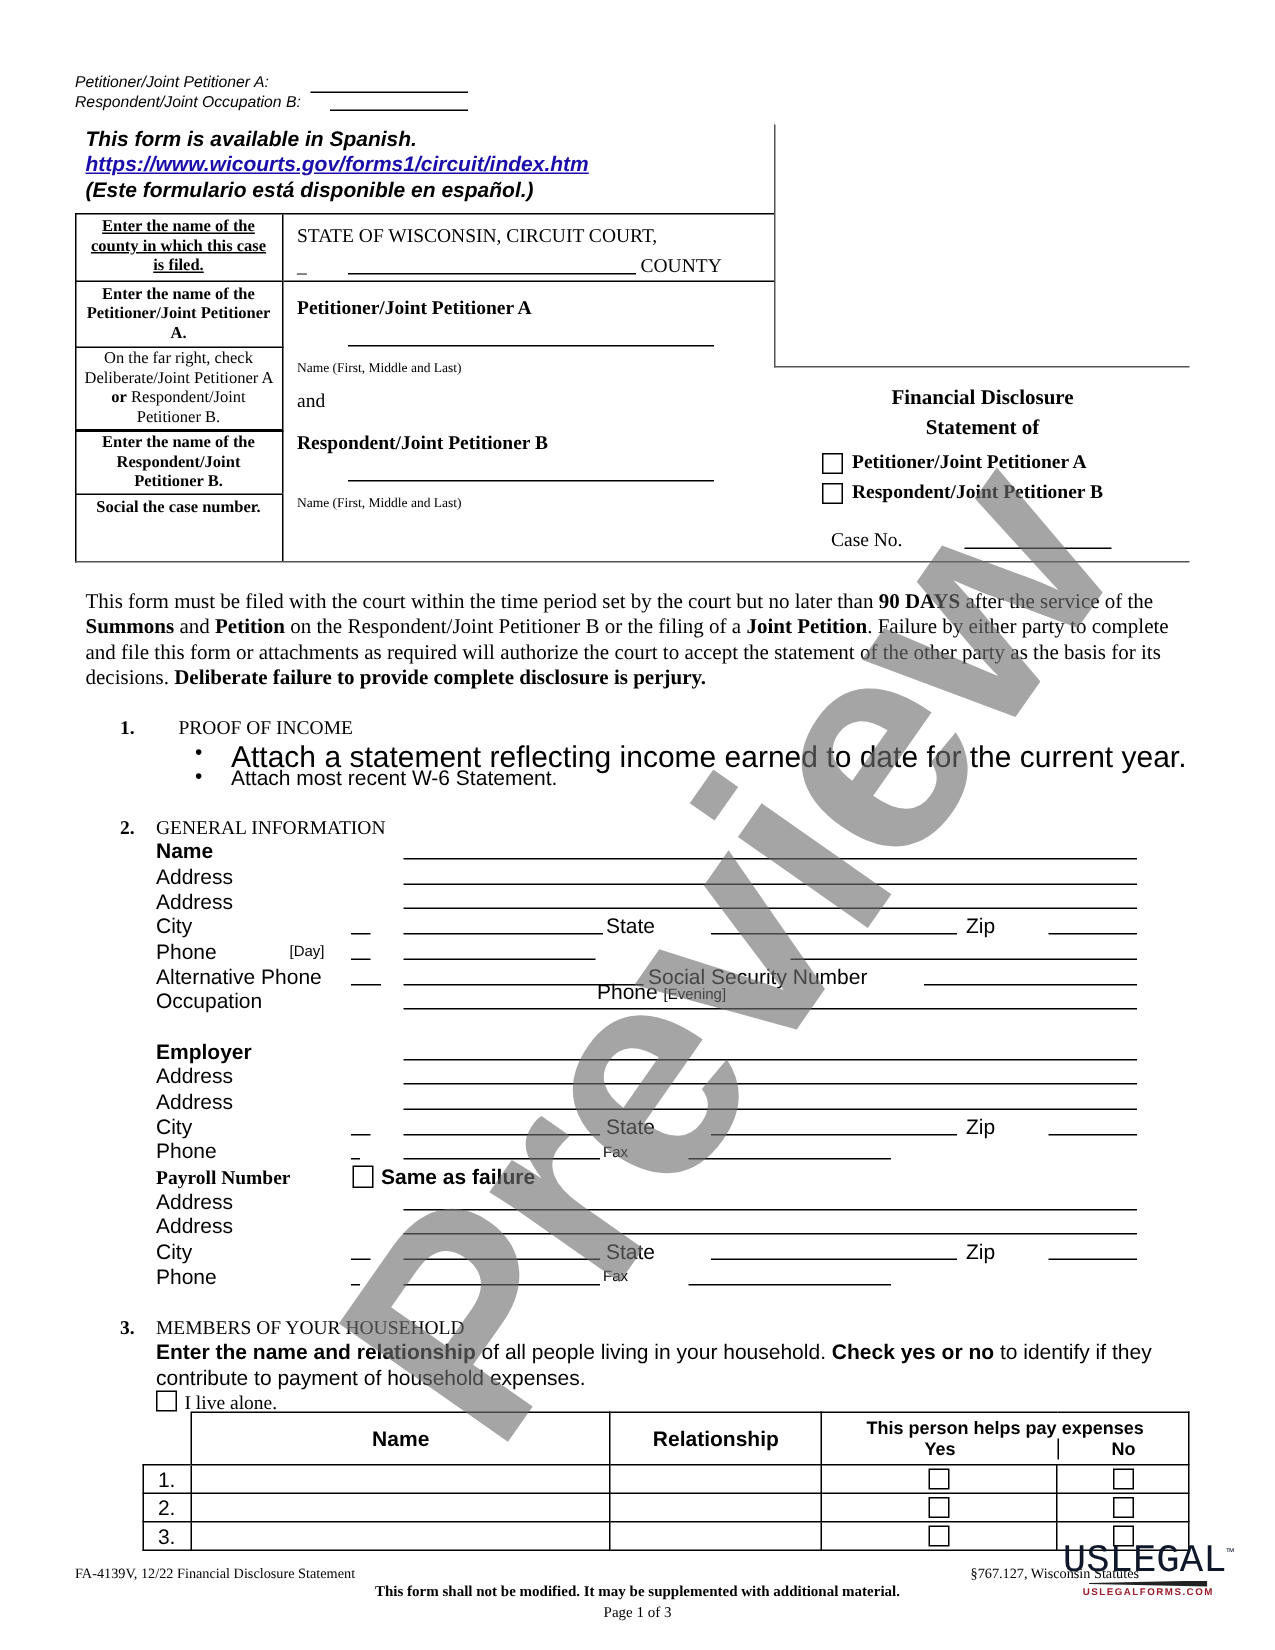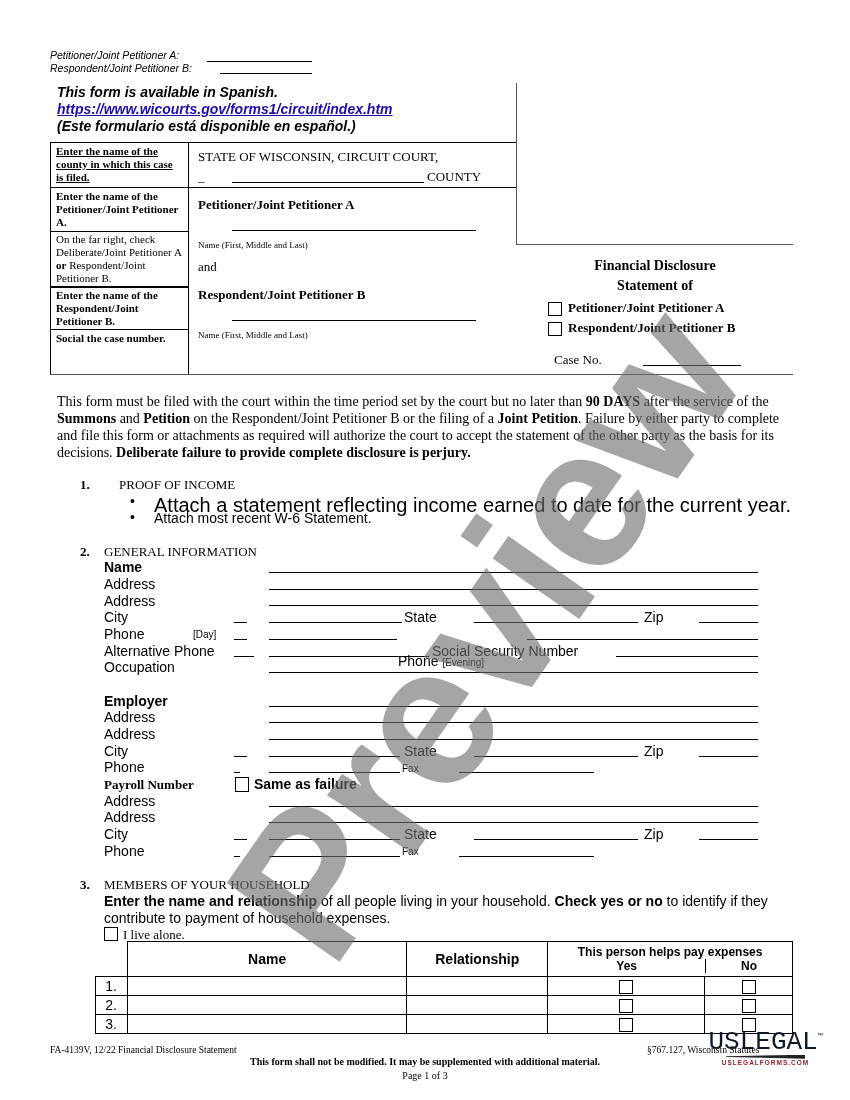--- a/index.html
+++ b/index.html
@@ -13,21 +13,21 @@
   .cb { position:absolute; width:12px; height:12px; border:1px solid #000; background:#fff; box-sizing:border-box; }
 
   
   .hdr-label { font-size:10.5px; font-style:italic; left:50px; }
 
   
   .es { left:57px; font-size:14px; font-weight:bold; font-style:italic; }
   .es a { color:#1a0dab; text-decoration:underline; }
 
   
-  .cap-left { position:absolute; left:50px; width:139px; border-right:1px solid #000; font-size:11px; line-height:13px; box-sizing:border-box; padding:2px 6px; }
+  .cap-left { position:absolute; left:50px; width:139px; border-right:1px solid #000; font-size:11px; line-height:13px; box-sizing:border-box; padding:2px 6px;text-align:center; }
   .cap-sep { position:absolute; left:50px; width:139px; border-top:1px solid #000; }
 
   .court { font-size:13px; }
   .namehint { font-size:9px; }
   .rtitle { font-size:14px; font-weight:bold; text-align:center; }
   .party { font-size:13px; font-weight:bold; }
 
   .para { left:57px; width:740px; font-size:14px; line-height:17px; }
   .sec { font-size:13px; }
   .field { font-size:14px; }
@@ -46,21 +46,21 @@
 
   .logo { position:absolute; left:708px; top:1024px; width:115px; text-align:center; }
   .logo-main { font-family:Liberation Mono, monospace; font-size:26px; color:#0f172a; letter-spacing:0; line-height:26px; }
   .logo-sub { font-family:"Liberation Sans", sans-serif; font-size:6.5px; color:#9b1c2a; font-weight:bold; letter-spacing:1px; }
 </style>
 </head>
 <body>
 
 <div class="abs hdr-label sans" style="top:49px;">Petitioner/Joint Petitioner A:</div>
 <div class="line" style="left:207px; top:61px; width:105px;"></div>
-<div class="abs hdr-label sans" style="top:62px;">Respondent/Joint Petitioner B:</div>
+<div class="abs hdr-label sans" style="top:62px;">Respondent/Joint Occupation B:</div>
 <div class="line" style="left:220px; top:73px; width:92px;"></div>
 
 <div class="abs es sans" style="top:84px;">This form is available in Spanish.</div>
 <div class="abs es sans" style="top:101px;"><a>https://www.wicourts.gov/forms1/circuit/index.htm</a></div>
 <div class="abs es sans" style="top:118px;">(Este formulario está disponible en español.)</div>
 
 <div class="vline" style="left:516px; top:83px; height:162px;"></div>
 <div class="gline" style="left:516px; top:244px; width:277px;"></div>
 
 <div class="abs" style="left:50px; top:142px; width:466px; border-top:1px solid #000;"></div>

